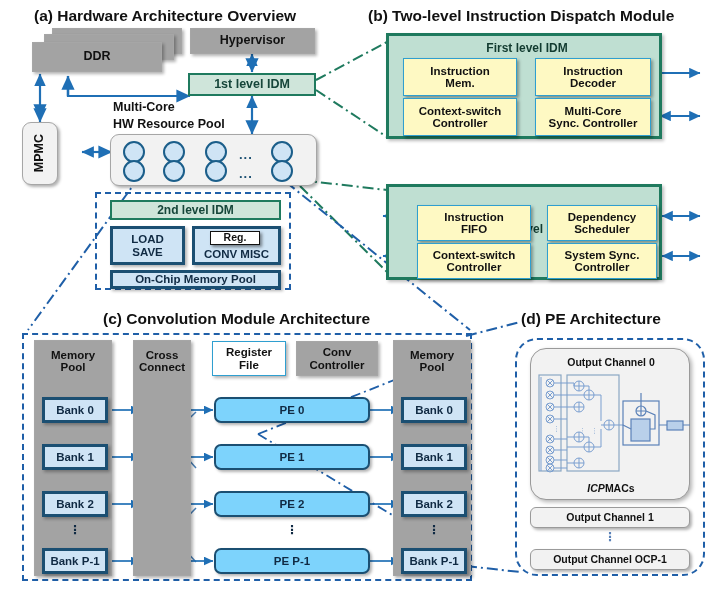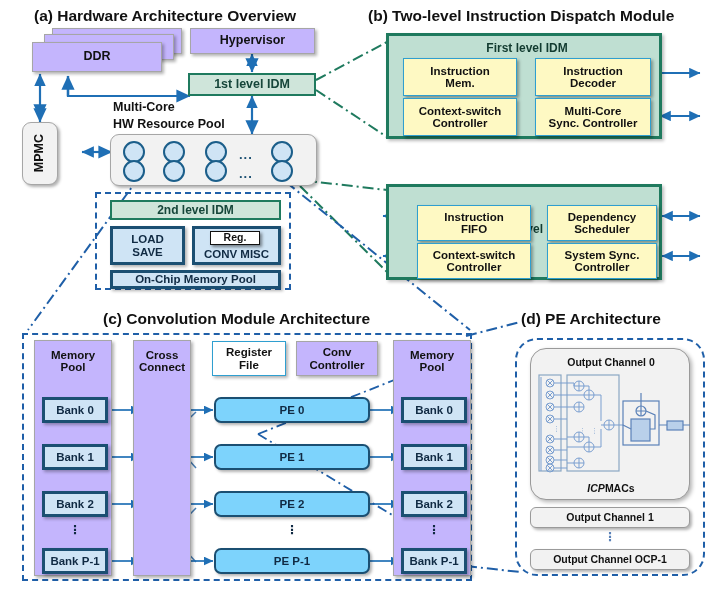--- a/index.html
+++ b/index.html
@@ -6,21 +6,21 @@
   body{width:721px;height:594px;position:relative;overflow:hidden;
        font-family:"Liberation Sans","DejaVu Sans",sans-serif;
        color:#111111;-webkit-font-smoothing:antialiased;}
   .abs{position:absolute;box-sizing:border-box;}
   .ctr{display:flex;align-items:center;justify-content:center;text-align:center;line-height:1.05;}
 
   
   .ptitle{font-weight:bold;font-size:15.5px;color:#111;white-space:nowrap;}
 
   
-  .grey{background:#c4b5fd;border:1.4px solid #a6a6a6;
+  .grey{background:#a3a3a3;border:1.4px solid #a6a6a6;
         box-shadow:2px 2px 3px rgba(0,0,0,.30);}
   .greyR{background:#f2f2f2;border:1.4px solid #a6a6a6;border-radius:9px;
          box-shadow:2px 2px 3px rgba(0,0,0,.30);}
   .lbl{font-weight:bold;font-size:12.5px;color:#111;}
   .lbl11{font-weight:bold;font-size:11.5px;color:#111;}
   .lbl10{font-weight:bold;font-size:10.5px;color:#111;}
 
   
   .idm{background:#cfe5da;border:2.2px solid #1f7a5e;}
   .idmTxt{font-weight:bold;font-size:12.5px;color:#16463a;}

